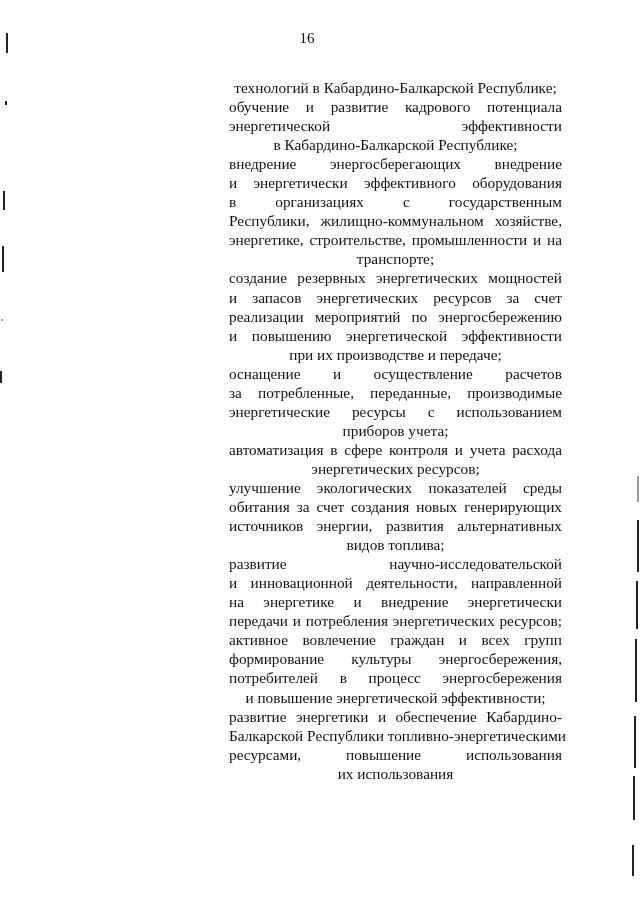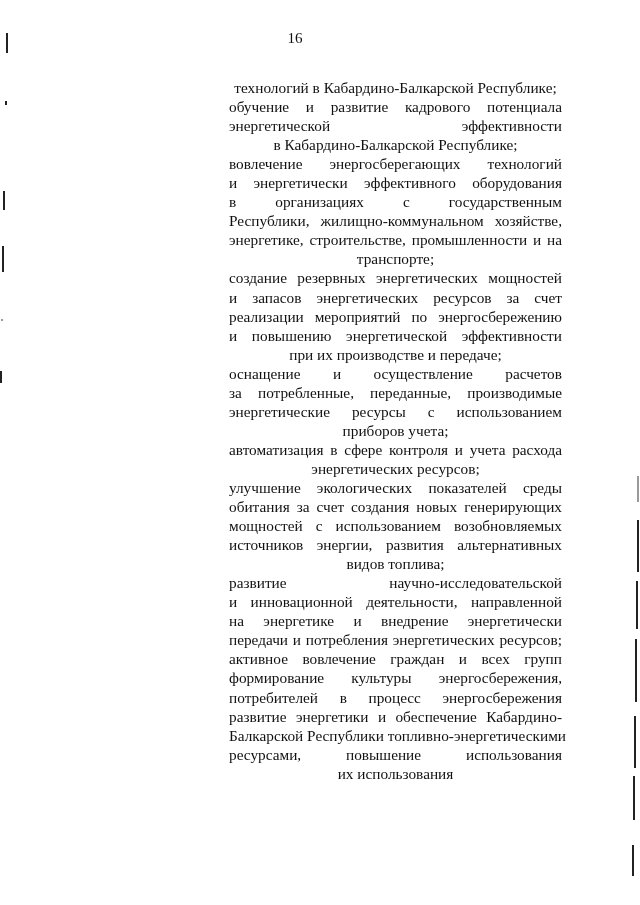--- a/index.html
+++ b/index.html
@@ -11,21 +11,21 @@
       width: 640px;
       height: 905px;
       position: relative;
       overflow: hidden;
       font-family: "Liberation Serif", "DejaVu Serif", serif;
       color: #111111;
     }
     .page-number {
       position: absolute;
       top: 30px;
-      left: 0;
+      left: 12px;
       width: 540px;
       text-align: center;
       font-size: 15px;
       padding-left: 50px;
       box-sizing: border-box;
     }
     .body-text {
       position: absolute;
       left: 229px;
       top: 78px;
@@ -58,49 +58,49 @@
 <body>
 
 <div>
   <div class="page-number">16</div>
 
   <div class="body-text" id="body-text">
       <span class="line left">технологий в Кабардино-Балкарской Республике;</span>
       <span class="line justify">обучение и развитие кадрового потенциала</span>
       <span class="line justify">энергетической эффективности</span>
       <span class="line left">в Кабардино-Балкарской Республике;</span>
-      <span class="line justify">вовлечение энергосберегающих технологий</span>
+      <span class="line justify">внедрение энергосберегающих внедрение</span>
       <span class="line justify">и энергетически эффективного оборудования</span>
       <span class="line justify">в организациях с государственным</span>
       <span class="line justify">Республики, жилищно-коммунальном хозяйстве,</span>
       <span class="line justify">энергетике, строительстве, промышленности и на</span>
       <span class="line left">транспорте;</span>
       <span class="line justify">создание резервных энергетических мощностей</span>
       <span class="line justify">и запасов энергетических ресурсов за счет</span>
       <span class="line justify">реализации мероприятий по энергосбережению</span>
       <span class="line justify">и повышению энергетической эффективности</span>
       <span class="line left">при их производстве и передаче;</span>
       <span class="line justify">оснащение и осуществление расчетов</span>
       <span class="line justify">за потребленные, переданные, производимые</span>
       <span class="line justify">энергетические ресурсы с использованием</span>
       <span class="line left">приборов учета;</span>
       <span class="line justify">автоматизация в сфере контроля и учета расхода</span>
       <span class="line left">энергетических ресурсов;</span>
       <span class="line justify">улучшение экологических показателей среды</span>
       <span class="line justify">обитания за счет создания новых генерирующих</span>
-      <span class="line justify">мощностей с использованием возобновляемых</span>
       <span class="line justify">источников энергии, развития альтернативных</span>
       <span class="line left">видов топлива;</span>
       <span class="line justify">развитие научно-исследовательской</span>
       <span class="line justify">и инновационной деятельности, направленной</span>
       <span class="line justify">на энергетике и внедрение энергетически</span>
       <span class="line justify">передачи и потребления энергетических ресурсов;</span>
       <span class="line justify">активное вовлечение граждан и всех групп</span>
       <span class="line justify">формирование культуры энергосбережения,</span>
       <span class="line justify">потребителей в процесс энергосбережения</span>
+      <span class="line left">и повышение энергетической эффективности;</span>
       <span class="line justify">развитие энергетики и обеспечение Кабардино-</span>
       <span class="line justify">Балкарской Республики топливно-энергетическими</span>
       <span class="line justify">ресурсами, повышение использования</span>
       <span class="line left">их использования</span>
     </div>
 
   <div id="marks">
       <div class="edge-mark" style="left: 6px; top: 33px; height: 20px;"></div>
       <div class="edge-mark" style="left: 5px; top: 101px; height: 4px;"></div>
       <div class="edge-mark" style="left: 3px; top: 191px; height: 19px;"></div>

